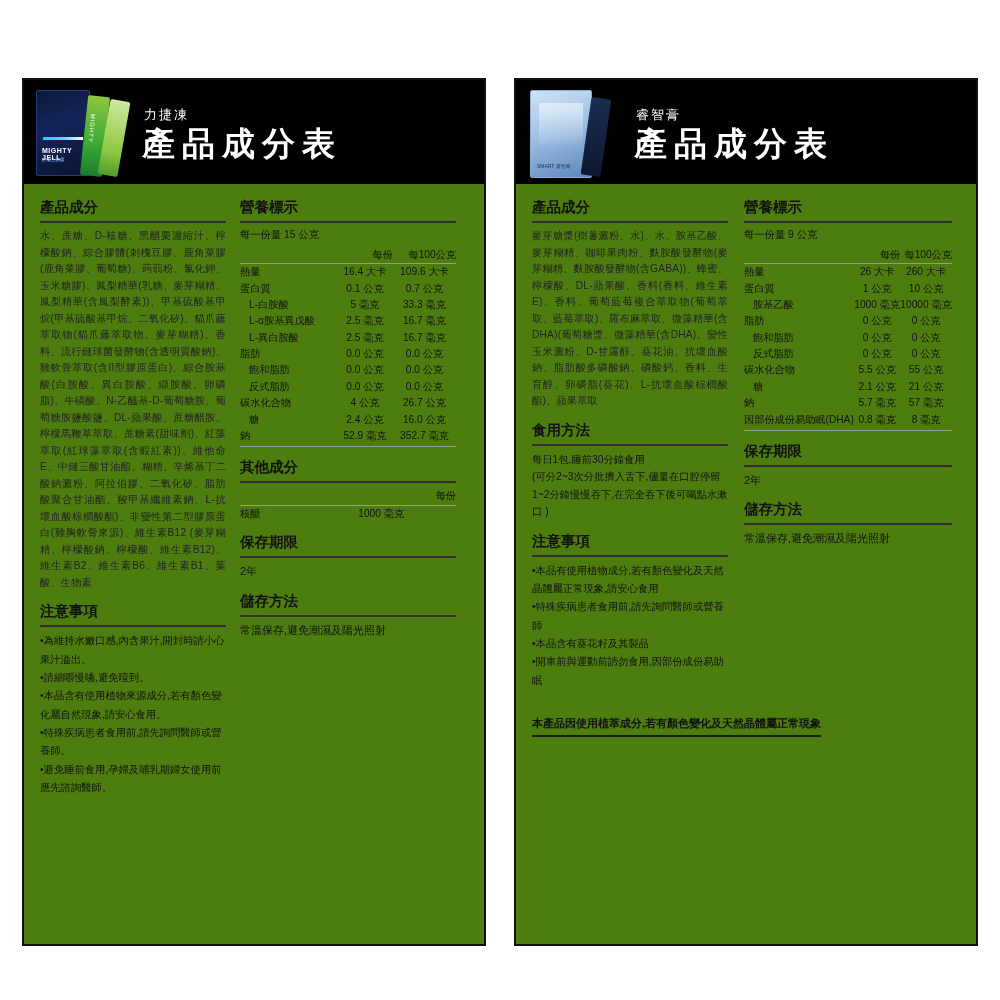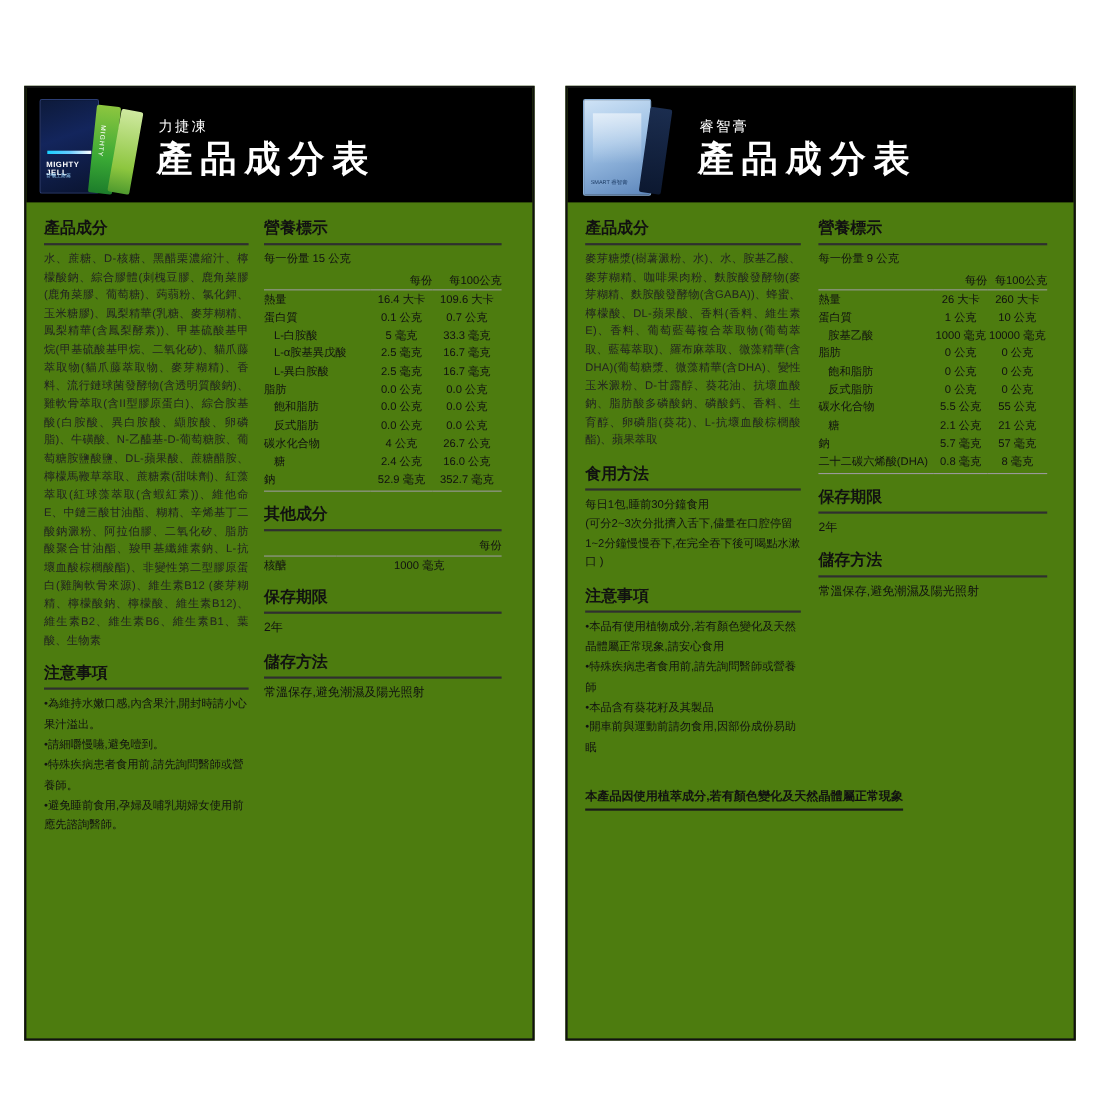--- a/index.html
+++ b/index.html
@@ -115,20 +115,21 @@
       <div class="cols">
 
         <div class="colL">
           <div class="sec-title">產品成分</div>
           <div class="ingredients">水、蔗糖、D-核糖、黑醋栗濃縮汁、檸檬酸鈉、綜合膠體(刺槐豆膠、鹿角菜膠(鹿角菜膠、葡萄糖)、蒟蒻粉、氯化鉀、玉米糖膠)、鳳梨精華(乳糖、麥芽糊精、鳳梨精華(含鳳梨酵素))、甲基硫酸基甲烷(甲基硫酸基甲烷、二氧化矽)、貓爪藤萃取物(貓爪藤萃取物、麥芽糊精)、香料、流行鏈球菌發酵物(含透明質酸鈉)、雞軟骨萃取(含II型膠原蛋白)、綜合胺基酸(白胺酸、異白胺酸、纈胺酸、卵磷脂)、牛磺酸、N-乙醯基-D-葡萄糖胺、葡萄糖胺鹽酸鹽、DL-蘋果酸、蔗糖醋胺、檸檬馬鞭草萃取、蔗糖素(甜味劑)、紅藻萃取(紅球藻萃取(含蝦紅素))、維他命E、中鏈三酸甘油酯、糊精、辛烯基丁二酸鈉澱粉、阿拉伯膠、二氧化矽、脂肪酸聚合甘油酯、羧甲基纖維素鈉、L-抗壞血酸棕櫚酸酯)、非變性第二型膠原蛋白(雞胸軟骨來源)、維生素B12 (麥芽糊精、檸檬酸鈉、檸檬酸、維生素B12)、維生素B2、維生素B6、維生素B1、葉酸、生物素</div>
 
           <div class="sec-title mt10">注意事項</div>
           <div class="notes">
             <div>•為維持水嫩口感,內含果汁,開封時請小心果汁溢出。</div>
             <div>•請細嚼慢嚥,避免噎到。</div>
+            <div>•本品含有使用植物來源成分,若有顏色變化屬自然現象,請安心食用。</div>
             <div>•特殊疾病患者食用前,請先詢問醫師或營養師。</div>
             <div>•避免睡前食用,孕婦及哺乳期婦女使用前應先諮詢醫師。</div>
           </div>
         </div>
 
         <div class="colR">
           <div class="sec-title">營養標示</div>
           <div class="serving">每一份量 15 公克</div>
 
           <table class="nut">
@@ -303,21 +304,21 @@
                   <td class="l ind">糖</td>
                   <td class="r">2.1 公克</td>
                   <td class="r">21 公克</td>
                 </tr>
             <tr>
                   <td class="l">鈉</td>
                   <td class="r">5.7 毫克</td>
                   <td class="r">57 毫克</td>
                 </tr>
             <tr class="last">
-                  <td class="l">二十二碳六烯酸(DHA)</td>
+                  <td class="l">因部份成份易助眠(DHA)</td>
                   <td class="r">0.8 毫克</td>
                   <td class="r">8 毫克</td>
                 </tr>
           </tbody>
             </table>
 
           <div class="sec-title mt10">保存期限</div>
           <div class="plain">2年</div>
 
           <div class="sec-title mt10">儲存方法</div>

